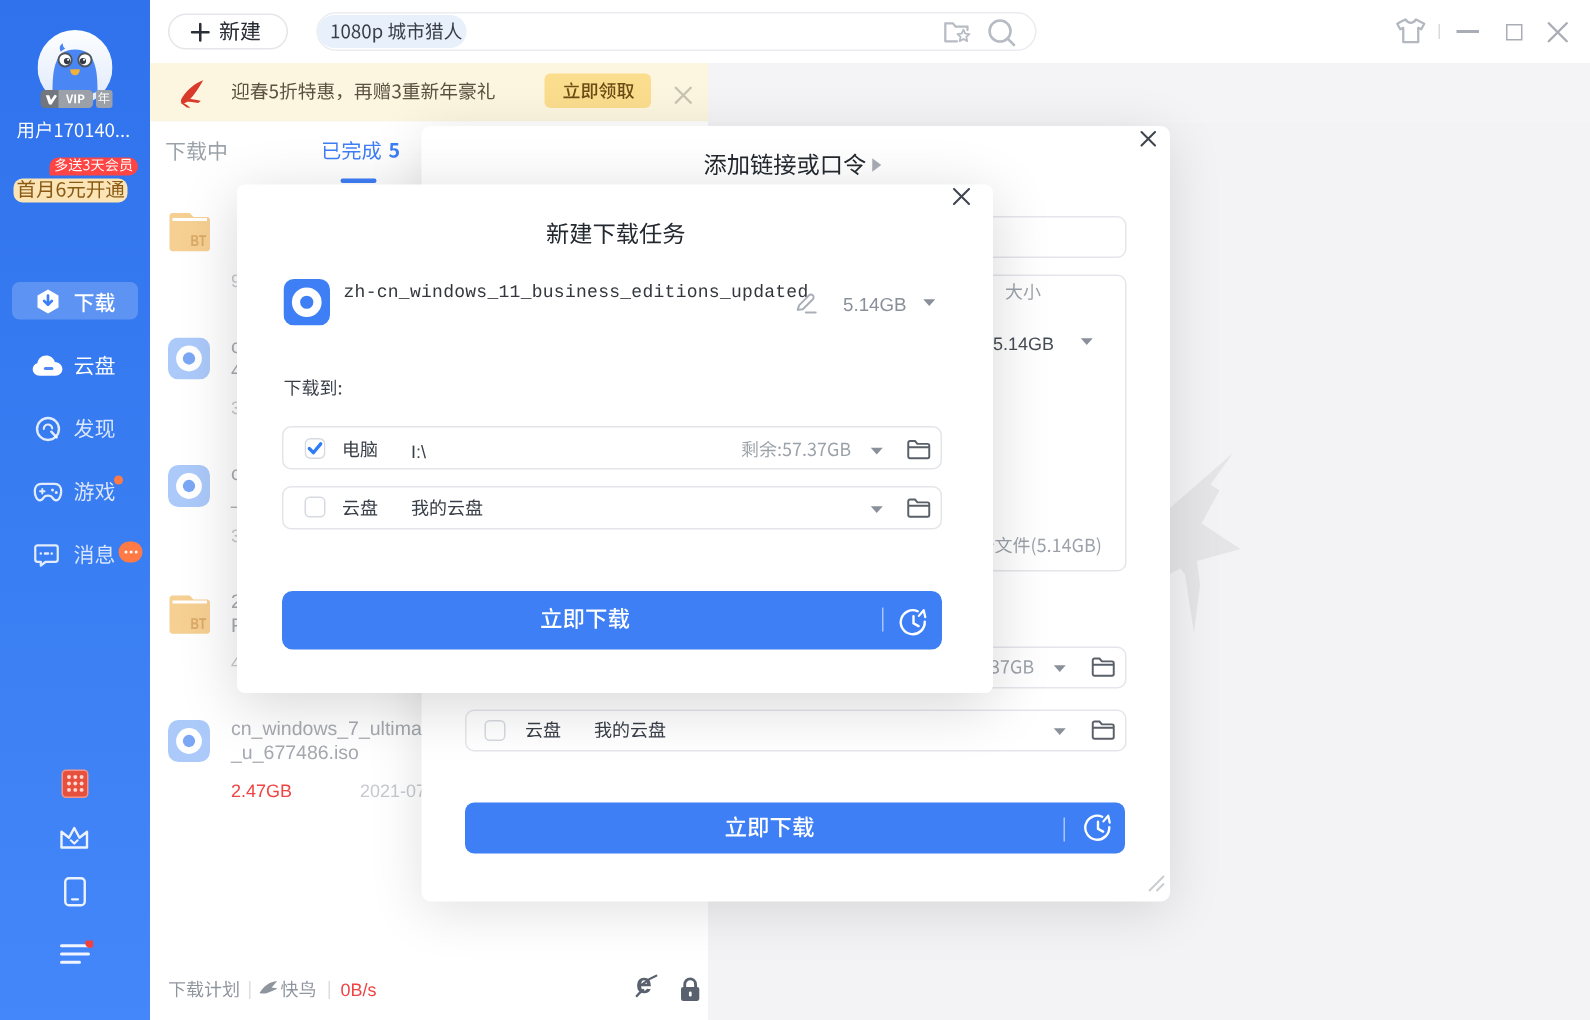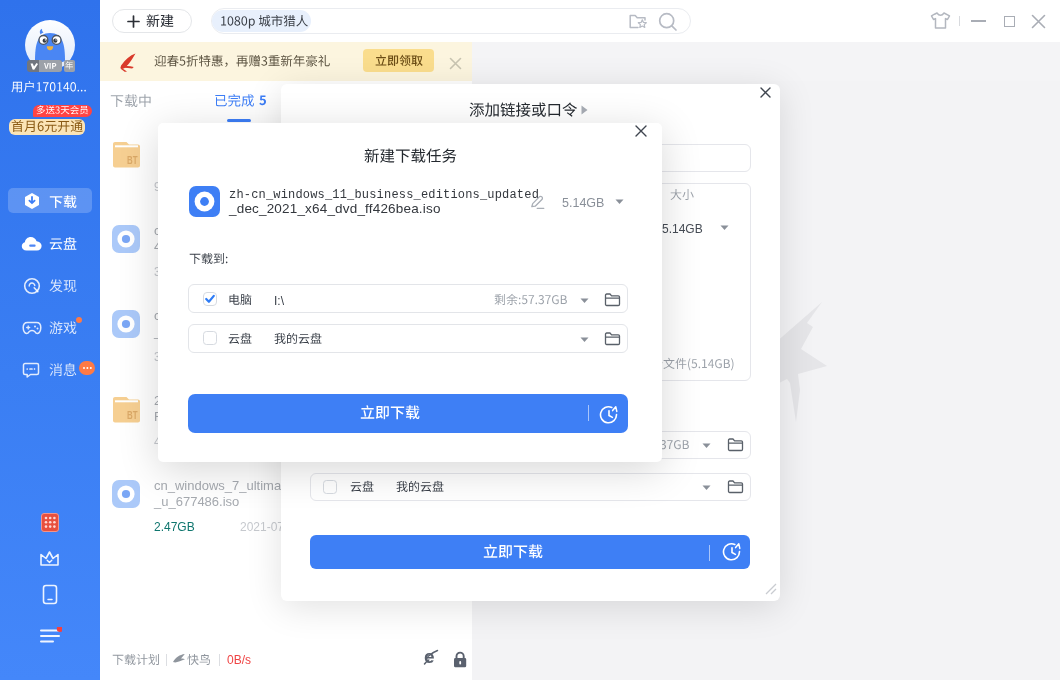--- a/index.html
+++ b/index.html
@@ -212,21 +212,21 @@
 <div style="position:absolute;left:154px;top:308px;font-family:'Liberation Sans',sans-serif;font-size:13px;line-height:16px;color:#A6AAB0;white-space:pre">cn_windows_8_1_pro_vl_with_u</div>
 <div style="position:absolute;left:154px;top:324px;font-family:'Liberation Sans',sans-serif;font-size:13px;line-height:16px;color:#A6AAB0;white-space:pre">_update_x64_dvd.iso</div>
 <div style="position:absolute;left:154px;top:350px;font-family:'Liberation Sans',sans-serif;font-size:12px;color:#C6C9CE;white-space:pre">3.10GB</div>
 <div style="position:absolute;left:240px;top:350px;font-family:'Liberation Sans',sans-serif;font-size:12px;color:#C6C9CE;white-space:pre">2021-07-16</div>
 <div style="position:absolute;left:154px;top:393px;font-family:'Liberation Sans',sans-serif;font-size:13px;line-height:16px;color:#A6AAB0;white-space:pre">2022_BDrip_1080p_collection_</div>
 <div style="position:absolute;left:154px;top:409px;font-family:'Liberation Sans',sans-serif;font-size:13px;line-height:16px;color:#A6AAB0;white-space:pre">FLAC_music_extras_pack</div>
 <div style="position:absolute;left:154px;top:435px;font-family:'Liberation Sans',sans-serif;font-size:12px;color:#C6C9CE;white-space:pre">4.21GB</div>
 <div style="position:absolute;left:240px;top:435px;font-family:'Liberation Sans',sans-serif;font-size:12px;color:#C6C9CE;white-space:pre">2022-01-20</div>
 <div style="position:absolute;left:154px;top:478px;font-family:'Liberation Sans',sans-serif;font-size:13px;line-height:16px;color:#A6AAB0;white-space:pre">cn_windows_7_ultimate_with_s</div>
 <div style="position:absolute;left:154px;top:494px;font-family:'Liberation Sans',sans-serif;font-size:13px;line-height:16px;color:#A6AAB0;white-space:pre">_u_677486.iso</div>
-<div style="position:absolute;left:154px;top:520px;font-family:'Liberation Sans',sans-serif;font-size:12px;color:#0f766e;white-space:pre">2.47GB</div>
+<div style="position:absolute;left:154px;top:520px;font-family:'Liberation Sans',sans-serif;font-size:12px;color:#ef4444;white-space:pre">2.47GB</div>
 <div style="position:absolute;left:240px;top:520px;font-family:'Liberation Sans',sans-serif;font-size:12px;color:#C6C9CE;white-space:pre">2021-07-17</div>
 <svg style="position:absolute;left:112.0px;top:652.3px;overflow:visible" width="48.0" height="15.6" viewBox="0 -12.0 48.0 15.6">
       <path fill="#8F959D" d="M0.7 -9.2H11.4V-8.3H0.7ZM5.3 -8.5H6.2V0.9H5.3ZM5.8 -5.6 6.4 -6.3Q6.9 -6.1 7.5 -5.7Q8.1 -5.4 8.7 -5.1Q9.3 -4.7 9.8 -4.4Q10.3 -4.1 10.7 -3.8L10.1 -3Q9.7 -3.3 9.2 -3.6Q8.7 -4 8.1 -4.3Q7.6 -4.7 7 -5Q6.4 -5.4 5.8 -5.6ZM20.8 -9.4 21.5 -9.8Q21.8 -9.6 22 -9.3Q22.3 -9.1 22.6 -8.8Q22.8 -8.5 23 -8.3L22.3 -7.8Q22.1 -8.2 21.7 -8.6Q21.2 -9.1 20.8 -9.4ZM12.6 -7.4H23.4V-6.6H12.6ZM13.3 -9.1H18.5V-8.4H13.3ZM15.6 -10.1H16.4V-7H15.6ZM19.3 -10.1H20.2Q20.2 -8.4 20.3 -6.8Q20.4 -5.3 20.5 -4.1Q20.7 -2.8 21 -1.9Q21.2 -1 21.6 -0.5Q21.9 -0 22.4 -0Q22.6 -0 22.7 -0.5Q22.8 -0.9 22.8 -2Q23 -1.8 23.2 -1.7Q23.4 -1.5 23.6 -1.5Q23.5 -0.6 23.3 -0.1Q23.2 0.4 22.9 0.6Q22.7 0.9 22.3 0.9Q21.7 0.9 21.3 0.5Q20.8 0.1 20.5 -0.6Q20.2 -1.4 20 -2.4Q19.7 -3.4 19.6 -4.6Q19.4 -5.8 19.4 -7.2Q19.3 -8.6 19.3 -10.1ZM22.1 -6 22.9 -5.8Q22.5 -4.4 21.9 -3.2Q21.3 -1.9 20.5 -0.8Q19.7 0.2 18.7 1Q18.6 0.8 18.4 0.7Q18.3 0.5 18.1 0.4Q19 -0.3 19.8 -1.3Q20.6 -2.3 21.1 -3.5Q21.7 -4.7 22.1 -6ZM12.8 -5.4H19V-4.7H12.8ZM16 -4.3H16.8V0.9H16ZM13.5 -2.4Q13.4 -2.5 13.4 -2.6Q13.3 -2.8 13.3 -3Q13.2 -3.1 13.2 -3.2Q13.3 -3.3 13.5 -3.4Q13.6 -3.6 13.7 -3.8Q13.8 -4 14.1 -4.4Q14.3 -4.9 14.5 -5.4Q14.8 -6 15 -6.6L15.9 -6.4Q15.6 -5.7 15.3 -5.1Q15 -4.5 14.7 -3.9Q14.3 -3.3 14 -2.9V-2.9Q14 -2.9 13.9 -2.8Q13.8 -2.8 13.7 -2.7Q13.6 -2.6 13.5 -2.5Q13.5 -2.5 13.5 -2.4ZM13.5 -2.4V-3.1L13.9 -3.3H18.7V-2.6H14.4Q14 -2.6 13.8 -2.5Q13.5 -2.5 13.5 -2.4ZM12.8 -1.1Q13.5 -1.2 14.6 -1.2Q15.6 -1.3 16.7 -1.4Q17.9 -1.5 19 -1.6V-0.9Q17.9 -0.8 16.8 -0.7Q15.7 -0.6 14.7 -0.5Q13.7 -0.4 12.9 -0.3ZM25.6 -9.3 26.2 -9.9Q26.6 -9.6 26.9 -9.3Q27.3 -9 27.6 -8.6Q28 -8.3 28.2 -8.1L27.5 -7.4Q27.3 -7.7 27 -8Q26.7 -8.3 26.4 -8.7Q26 -9 25.6 -9.3ZM26.4 0.7 26.2 -0.2 26.4 -0.5 28.8 -2.2Q28.9 -2.1 28.9 -1.9Q29 -1.8 29 -1.6Q29.1 -1.5 29.1 -1.4Q28.3 -0.8 27.8 -0.4Q27.3 -0 27 0.2Q26.7 0.4 26.6 0.5Q26.4 0.6 26.4 0.7ZM24.6 -6.3H27V-5.4H24.6ZM28.5 -6.1H35.5V-5.2H28.5ZM31.5 -10H32.5V1H31.5ZM26.4 0.7Q26.3 0.6 26.2 0.5Q26.1 0.3 26 0.1Q26 -0 25.9 -0.1Q26 -0.2 26.2 -0.5Q26.5 -0.7 26.5 -1.1V-6.3H27.4V-0.3Q27.4 -0.3 27.3 -0.2Q27.2 -0.2 27 -0Q26.9 0.1 26.7 0.2Q26.6 0.4 26.5 0.5Q26.4 0.6 26.4 0.7ZM43.8 -8.8H44.6V-2.2H43.8ZM46.1 -10H47V-0.2Q47 0.2 46.8 0.4Q46.7 0.7 46.5 0.8Q46.2 0.9 45.7 0.9Q45.2 0.9 44.4 0.9Q44.4 0.8 44.3 0.5Q44.2 0.3 44.1 0.1Q44.7 0.1 45.2 0.1Q45.6 0.1 45.8 0.1Q45.9 0.1 46 0Q46.1 -0 46.1 -0.2ZM36.4 -6.5 43.1 -7.3 43.1 -6.4 36.5 -5.7ZM38.1 -10.1H39.1Q39.1 -8.4 39.2 -6.9Q39.4 -5.4 39.7 -4.2Q39.9 -2.9 40.3 -2Q40.7 -1 41 -0.5Q41.4 0 41.8 0Q42 0 42.2 -0.4Q42.3 -0.9 42.3 -1.9Q42.5 -1.8 42.7 -1.7Q42.9 -1.5 43.1 -1.5Q43 -0.5 42.8 -0Q42.7 0.5 42.4 0.7Q42.2 0.9 41.8 0.9Q41.2 0.9 40.8 0.5Q40.3 0.1 39.9 -0.7Q39.5 -1.4 39.2 -2.5Q38.9 -3.5 38.6 -4.7Q38.4 -5.9 38.3 -7.3Q38.2 -8.7 38.1 -10.1ZM41.5 -5.7 42.4 -5.5Q41.8 -4.1 41 -3Q40.2 -1.8 39.2 -0.9Q38.2 0 37.1 0.7Q37 0.6 36.9 0.5Q36.8 0.3 36.7 0.2Q36.6 0.1 36.5 -0Q37.6 -0.6 38.5 -1.5Q39.5 -2.3 40.3 -3.4Q41 -4.5 41.5 -5.7ZM39.7 -9.3 40.3 -9.8Q40.6 -9.6 41 -9.3Q41.3 -9 41.6 -8.7Q41.9 -8.4 42.1 -8.2L41.4 -7.6Q41.3 -7.9 41 -8.2Q40.7 -8.5 40.4 -8.8Q40 -9.1 39.7 -9.3Z"></path>
     </svg>
 <div style="position:absolute;left:166px;top:654px;width:1px;height:12px;background:#DCDEE2"></div>
 <svg style="position:absolute;left:172px;top:653px" width="14" height="14" viewBox="0 0 14 14">
       <path d="M1 9 C4 4 7.5 1.8 12.8 1 L9 5.5 C10.5 5.3 11.8 5.5 13 6.2 L7 8.6 C4.8 9.5 2.8 9.6 1 9 Z" fill="#8F959D"></path>
     </svg>
 <svg style="position:absolute;left:187.0px;top:652.3px;overflow:visible" width="24.0" height="15.6" viewBox="0 -12.0 24.0 15.6">
       <path fill="#8F959D" d="M2 -10.1H2.9V0.9H2ZM1 -7.8 1.6 -7.7Q1.6 -7.2 1.5 -6.6Q1.5 -6 1.3 -5.4Q1.2 -4.9 1 -4.4L0.3 -4.7Q0.5 -5.1 0.6 -5.6Q0.8 -6.2 0.8 -6.7Q0.9 -7.3 1 -7.8ZM3 -7.9 3.6 -8.1Q3.8 -7.8 4 -7.4Q4.2 -7 4.3 -6.6Q4.5 -6.3 4.5 -6L3.9 -5.6Q3.8 -5.9 3.6 -6.3Q3.5 -6.7 3.3 -7.1Q3.1 -7.5 3 -7.9ZM4.6 -8.2H10.5V-4.1H9.7V-7.3H4.6ZM4 -4.6H11.6V-3.7H4ZM8 -4.4Q8.3 -3.3 8.8 -2.4Q9.3 -1.5 10 -0.9Q10.7 -0.2 11.7 0.2Q11.6 0.3 11.5 0.4Q11.3 0.5 11.2 0.7Q11.1 0.9 11 1Q10 0.6 9.3 -0.2Q8.6 -1 8 -2Q7.5 -3 7.2 -4.2ZM7 -10.1H7.9V-6.1Q7.9 -5.4 7.8 -4.6Q7.7 -3.9 7.5 -3.1Q7.3 -2.3 6.9 -1.6Q6.5 -0.9 5.9 -0.2Q5.2 0.5 4.2 1Q4.1 0.9 4 0.8Q3.9 0.6 3.8 0.5Q3.7 0.4 3.6 0.3Q4.5 -0.2 5.2 -0.8Q5.8 -1.4 6.2 -2Q6.5 -2.7 6.7 -3.4Q6.9 -4.1 6.9 -4.8Q7 -5.5 7 -6.1ZM22.2 -4.5H23.1Q23.1 -4.5 23 -4.4Q23 -4.3 23 -4.2Q23 -4.1 23 -4.1Q22.9 -2.6 22.8 -1.6Q22.7 -0.7 22.5 -0.2Q22.4 0.3 22.2 0.5Q22 0.7 21.8 0.8Q21.6 0.9 21.3 0.9Q21.1 0.9 20.7 0.9Q20.3 0.9 19.8 0.9Q19.8 0.7 19.7 0.5Q19.7 0.2 19.5 0.1Q20 0.1 20.4 0.1Q20.8 0.1 21 0.1Q21.2 0.1 21.3 0.1Q21.4 0.1 21.4 -0Q21.6 -0.2 21.7 -0.6Q21.9 -1.1 22 -2Q22.1 -2.9 22.2 -4.3ZM20.9 -8.9H21.8Q21.8 -8.9 21.8 -8.8Q21.7 -8.7 21.7 -8.6Q21.6 -7.6 21.6 -6.9Q21.5 -6.3 21.4 -5.9Q21.2 -5.6 21.1 -5.4Q21 -5.3 20.8 -5.2Q20.6 -5.1 20.4 -5.1Q20.3 -5.1 20 -5.1Q19.7 -5.1 19.3 -5.1Q19.3 -5.3 19.2 -5.5Q19.2 -5.7 19.1 -5.9Q19.4 -5.9 19.7 -5.9Q19.9 -5.9 20 -5.9Q20.2 -5.9 20.2 -5.9Q20.3 -5.9 20.4 -6Q20.5 -6.1 20.6 -6.4Q20.7 -6.7 20.7 -7.3Q20.8 -7.9 20.9 -8.8ZM17.3 -10.1 18.4 -10Q18.2 -9.6 17.9 -9.2Q17.7 -8.7 17.5 -8.4L16.7 -8.6Q16.9 -8.9 17.1 -9.4Q17.2 -9.8 17.3 -10.1ZM15.9 -7 16.4 -7.5Q16.8 -7.4 17.3 -7.2Q17.8 -6.9 18.2 -6.7Q18.6 -6.5 18.9 -6.3L18.4 -5.7Q18.1 -5.8 17.7 -6.1Q17.3 -6.3 16.8 -6.6Q16.4 -6.8 15.9 -7ZM12.6 -2.2H20.7V-1.4H12.6ZM21.1 -8.9V-8.1H15.1V-4.5H22.5V-3.7H14.2V-8.9Z"></path>
@@ -307,21 +307,20 @@
     </svg>
 <svg style="position:absolute;left:363.5px;top:146.0px;overflow:visible" width="93.0" height="20.1" viewBox="0 -15.5 93.0 20.1">
       <path fill="#24292F" d="M9.1 -7.8H14.8V-6.7H9.1ZM0.9 -11.4H7.8V-10.4H0.9ZM0.8 -5.3H7.9V-4.2H0.8ZM0.7 -7.9H8V-6.9H0.7ZM12 -7.3H13.1V1.2H12ZM2 -10.1 2.9 -10.3Q3.1 -9.8 3.3 -9.2Q3.5 -8.6 3.6 -8.1L2.6 -7.9Q2.5 -8.3 2.3 -8.9Q2.2 -9.6 2 -10.1ZM5.8 -10.3 6.9 -10.1Q6.7 -9.4 6.4 -8.7Q6.1 -8 5.9 -7.5L4.9 -7.7Q5.1 -8 5.3 -8.5Q5.4 -9 5.6 -9.5Q5.8 -10 5.8 -10.3ZM13.4 -12.7 14.4 -11.9Q13.6 -11.6 12.7 -11.4Q11.8 -11.1 10.8 -11Q9.8 -10.8 8.9 -10.6Q8.9 -10.8 8.8 -11.1Q8.7 -11.3 8.6 -11.5Q9.4 -11.7 10.3 -11.9Q11.3 -12.1 12.1 -12.3Q12.9 -12.5 13.4 -12.7ZM3.3 -12.8 4.4 -13.1Q4.7 -12.6 4.9 -12Q5.2 -11.5 5.3 -11.1L4.2 -10.7Q4.1 -11.2 3.9 -11.7Q3.6 -12.3 3.3 -12.8ZM3.9 -7.3H5V-0.3Q5 0.1 4.9 0.4Q4.8 0.6 4.5 0.7Q4.2 0.9 3.8 0.9Q3.4 0.9 2.9 0.9Q2.8 0.7 2.7 0.4Q2.6 0.1 2.5 -0.1Q2.9 -0.1 3.2 -0.1Q3.6 -0.1 3.7 -0.1Q3.9 -0.1 3.9 -0.3ZM8.6 -11.5H9.7V-6.2Q9.7 -5.4 9.6 -4.4Q9.5 -3.4 9.4 -2.5Q9.2 -1.5 8.9 -0.6Q8.6 0.3 8 1.1Q8 1 7.8 0.8Q7.6 0.7 7.4 0.6Q7.3 0.4 7.1 0.4Q7.8 -0.5 8.1 -1.7Q8.4 -2.8 8.5 -4Q8.6 -5.2 8.6 -6.2ZM5.6 -3.3 6.4 -3.7Q6.8 -3.1 7.1 -2.5Q7.5 -1.8 7.7 -1.3L6.9 -0.8Q6.7 -1.3 6.3 -2Q5.9 -2.7 5.6 -3.3ZM2.1 -3.6 3 -3.4Q2.8 -2.6 2.3 -1.8Q1.9 -1 1.5 -0.5Q1.3 -0.6 1.1 -0.8Q0.8 -0.9 0.6 -1.1Q1.1 -1.6 1.5 -2.2Q1.9 -2.9 2.1 -3.6ZM20.6 -9.6H30.1V-8.7H20.6ZM21.4 -5.3H29.4V-4.5H21.4ZM20.7 -3.2H30V-2.3H20.7ZM24.5 -13H25.6V-0.8H24.5ZM21.6 -11.7H29.1V-6.5H21.5V-7.5H28V-10.8H21.6ZM16.5 -12.1H20V-11H16.5ZM17.6 -7.6H20V-6.6H17.5ZM19.6 -7.6H19.8L20 -7.6L20.7 -7.5Q20.3 -4.2 19.4 -2Q18.4 0.1 16.9 1.2Q16.8 1.1 16.7 1Q16.5 0.8 16.4 0.7Q16.2 0.5 16.1 0.5Q17.5 -0.6 18.4 -2.5Q19.3 -4.5 19.6 -7.4ZM17.6 -5.3Q18.1 -3.7 18.8 -2.7Q19.6 -1.7 20.6 -1.1Q21.6 -0.6 22.9 -0.4Q24.2 -0.2 25.6 -0.2Q25.8 -0.2 26.3 -0.2Q26.8 -0.2 27.4 -0.2Q28 -0.2 28.6 -0.2Q29.2 -0.2 29.7 -0.2Q30.2 -0.2 30.4 -0.2Q30.3 -0.1 30.2 0.1Q30.1 0.3 30.1 0.5Q30 0.7 30 0.9H29.2H25.6Q23.9 0.9 22.5 0.6Q21.1 0.4 20 -0.2Q18.9 -0.9 18.1 -2Q17.3 -3.1 16.7 -5ZM17 -6.1Q17 -6.2 16.9 -6.4Q16.8 -6.6 16.7 -6.7Q16.6 -6.9 16.5 -7Q16.7 -7.1 17 -7.3Q17.3 -7.6 17.5 -8Q17.7 -8.2 18 -8.8Q18.4 -9.5 18.8 -10.3Q19.2 -11.1 19.6 -12V-12L20 -12.2L20.7 -11.7Q20.1 -10.3 19.3 -9Q18.6 -7.7 17.8 -6.7V-6.7Q17.8 -6.7 17.7 -6.6Q17.6 -6.6 17.4 -6.5Q17.3 -6.4 17.1 -6.3Q17 -6.2 17 -6.1ZM31.9 -11.9H45.7V-10.7H31.9ZM37.8 -11H39.1V1.2H37.8ZM38.5 -7.3 39.3 -8.2Q40 -7.8 40.7 -7.4Q41.5 -7 42.3 -6.6Q43 -6.1 43.7 -5.7Q44.4 -5.3 44.8 -4.9L44 -3.9Q43.6 -4.2 42.9 -4.7Q42.3 -5.1 41.5 -5.6Q40.8 -6 40 -6.5Q39.2 -6.9 38.5 -7.3ZM57.9 -12.2 58.7 -12.7Q59.1 -12.4 59.5 -12.1Q59.8 -11.7 60.2 -11.4Q60.5 -11 60.7 -10.7L59.8 -10.1Q59.5 -10.6 59 -11.1Q58.4 -11.7 57.9 -12.2ZM47.3 -9.5H61.2V-8.6H47.3ZM48.1 -11.8H54.9V-10.8H48.1ZM51.1 -13H52.2V-9H51.1ZM55.9 -13H57.1Q57.1 -10.8 57.2 -8.8Q57.3 -6.9 57.5 -5.2Q57.8 -3.6 58.1 -2.5Q58.4 -1.3 58.9 -0.7Q59.3 -0 59.9 -0Q60.2 -0 60.3 -0.6Q60.5 -1.2 60.5 -2.5Q60.7 -2.3 60.9 -2.2Q61.2 -2 61.4 -1.9Q61.3 -0.8 61.1 -0.1Q61 0.6 60.6 0.8Q60.3 1.1 59.8 1.1Q59 1.1 58.5 0.6Q57.9 0.1 57.5 -0.8Q57.1 -1.8 56.8 -3.1Q56.5 -4.4 56.3 -5.9Q56.1 -7.5 56 -9.3Q55.9 -11.1 55.9 -13ZM59.5 -7.8 60.5 -7.5Q60 -5.7 59.3 -4.1Q58.5 -2.4 57.5 -1.1Q56.5 0.3 55.2 1.3Q55 1.1 54.8 0.9Q54.6 0.6 54.4 0.5Q55.6 -0.4 56.6 -1.7Q57.6 -3 58.3 -4.5Q59 -6.1 59.5 -7.8ZM47.6 -7H55.5V-6.1H47.6ZM51.7 -5.6H52.7V1.2H51.7ZM48.4 -3.1Q48.3 -3.2 48.3 -3.4Q48.2 -3.6 48.2 -3.8Q48.1 -4 48 -4.2Q48.2 -4.2 48.4 -4.4Q48.5 -4.6 48.7 -4.9Q48.9 -5.2 49.2 -5.7Q49.4 -6.3 49.8 -7Q50.1 -7.8 50.3 -8.5L51.5 -8.2Q51.1 -7.4 50.8 -6.6Q50.4 -5.8 49.9 -5Q49.5 -4.3 49.1 -3.7V-3.7Q49.1 -3.7 49 -3.6Q48.9 -3.6 48.7 -3.5Q48.6 -3.4 48.5 -3.3Q48.4 -3.2 48.4 -3.1ZM48.4 -3.1V-4L49 -4.3H55.2V-3.3H49.6Q49.1 -3.3 48.8 -3.3Q48.5 -3.2 48.4 -3.1ZM47.5 -1.4Q48.5 -1.5 49.8 -1.6Q51.1 -1.7 52.6 -1.9Q54.1 -2 55.6 -2.1V-1.2Q54.1 -1 52.7 -0.9Q51.3 -0.7 50 -0.6Q48.7 -0.5 47.6 -0.3ZM75.4 -12.6 76.3 -11.7Q75.4 -11.4 74.4 -11.1Q73.3 -10.9 72.2 -10.6Q71 -10.4 69.9 -10.3Q68.7 -10.1 67.6 -10Q67.5 -10.2 67.4 -10.5Q67.3 -10.7 67.2 -10.9Q68.3 -11.1 69.4 -11.3Q70.6 -11.5 71.7 -11.7Q72.8 -11.9 73.7 -12.1Q74.7 -12.4 75.4 -12.6ZM66.7 -6.4H76.9V-5.3H66.7ZM67.3 -0.5H76.6V0.6H67.3ZM71.3 -10.9H72.5V-0.2H71.3ZM64.9 -8.9 66 -10V-10V1.2H64.9ZM66.6 -13 67.7 -12.7Q67.1 -11.3 66.4 -10Q65.7 -8.7 64.8 -7.5Q64 -6.4 63.1 -5.5Q63 -5.7 62.9 -5.9Q62.7 -6.1 62.6 -6.3Q62.4 -6.5 62.3 -6.7Q63.2 -7.4 64 -8.5Q64.7 -9.5 65.4 -10.6Q66.1 -11.8 66.6 -13ZM79.5 -4.4H90.2V-3.3H79.5ZM89.8 -4.4H91Q91 -4.4 91 -4.3Q91 -4.2 91 -4.1Q91 -3.9 90.9 -3.8Q90.8 -2.4 90.6 -1.5Q90.4 -0.6 90.2 -0.1Q90 0.4 89.7 0.6Q89.5 0.9 89.2 1Q88.9 1 88.4 1.1Q88.1 1.1 87.5 1.1Q86.8 1.1 86.1 1Q86.1 0.8 86 0.5Q85.9 0.2 85.7 -0Q86.2 0 86.7 0.1Q87.2 0.1 87.5 0.1Q87.9 0.1 88.1 0.1Q88.3 0.1 88.5 0.1Q88.7 0 88.8 -0.1Q89 -0.2 89.2 -0.7Q89.4 -1.2 89.5 -2Q89.7 -2.9 89.8 -4.2ZM84.4 -5.9 85.6 -5.8Q85.3 -3.7 84.5 -2.3Q83.7 -0.9 82.3 -0.1Q81 0.7 79 1.2Q79 1.1 78.9 0.9Q78.7 0.7 78.6 0.5Q78.5 0.3 78.4 0.2Q80.3 -0.1 81.5 -0.9Q82.8 -1.6 83.5 -2.8Q84.2 -4 84.4 -5.9ZM82.5 -11.4H90V-10.4H82.5ZM89.7 -11.4H90L90.2 -11.5L90.9 -11Q90 -9.7 88.7 -8.8Q87.4 -7.9 85.7 -7.2Q84.1 -6.6 82.3 -6.2Q80.5 -5.8 78.7 -5.5Q78.6 -5.8 78.5 -6.1Q78.4 -6.4 78.2 -6.6Q79.9 -6.7 81.7 -7.1Q83.4 -7.4 85 -8Q86.6 -8.6 87.8 -9.4Q89 -10.2 89.7 -11.3ZM82.5 -10.3Q83.3 -9.2 84.8 -8.4Q86.3 -7.7 88.2 -7.3Q90.2 -6.9 92.4 -6.8Q92.3 -6.6 92.2 -6.4Q92 -6.3 91.9 -6.1Q91.8 -5.9 91.7 -5.7Q89.5 -5.9 87.5 -6.4Q85.5 -6.9 84 -7.7Q82.5 -8.6 81.5 -9.9ZM83.4 -13 84.6 -12.8Q83.9 -11.5 82.6 -10.3Q81.4 -9.1 79.6 -8.1Q79.5 -8.2 79.4 -8.4Q79.3 -8.6 79.2 -8.7Q79 -8.9 78.9 -9Q80 -9.5 80.9 -10.2Q81.7 -10.9 82.4 -11.6Q83 -12.4 83.4 -13Z"></path>
     </svg>
 <svg style="position:absolute;left:189px;top:186px" width="31" height="31" viewBox="0 0 31 31">
 <rect x="0" y="0" width="31" height="31" rx="7" fill="#3E7FF5"></rect>
 <circle cx="15.5" cy="15.5" r="9.9" fill="#FFFFFF"></circle>
 <circle cx="15.5" cy="15.5" r="4.4" fill="#3E7FF5"></circle>
 </svg>
 <div style="position:absolute;left:229px;top:187.5px;font-family:Liberation Mono, monospace;font-size:12px;letter-spacing:0.18px;color:#33373D;white-space:pre">zh-cn_windows_11_business_editions_updated</div>
-<div style="position:absolute;left:229px;top:201px;font-family:'Liberation Sans',sans-serif;font-size:13.5px;letter-spacing:0.18px;color:#33373D;white-space:pre">_dec_2021_x64_dvd_ff426bea.iso</div>
 <svg style="position:absolute;left:530px;top:195px" width="16" height="15" viewBox="0 0 16 15">
 <path d="M1.8 11.6 L2.7 8.6 L9.3 1.9 C10 1.2 11.2 1.2 11.9 1.9 C12.6 2.6 12.6 3.8 11.9 4.5 L5.2 11.2 L1.8 11.6 Z" fill="none" stroke="#A9AEB6" stroke-width="1.3" stroke-linejoin="round"></path>
 <path d="M7.2 13.3 L13.8 13.3" stroke="#A9AEB6" stroke-width="1.3" stroke-linecap="round"></path>
 </svg>
 <div style="position:absolute;left:562px;top:195.5px;font-family:'Liberation Sans',sans-serif;font-size:12.5px;color:#8A9099">5.14GB</div>
 <svg style="position:absolute;left:615px;top:199px" width="9" height="6" viewBox="0 0 9 6">
       <path d="M0.5 0.5 L4.5 5 L8.5 0.5 Z" fill="#8A9099"></path>
     </svg>
 <svg style="position:absolute;left:189.0px;top:251.3px;overflow:visible" width="39.3" height="15.6" viewBox="0 -12.0 39.3 15.6">
       <path fill="#383E47" d="M0.7 -9.2H11.4V-8.3H0.7ZM5.3 -8.5H6.2V0.9H5.3ZM5.8 -5.6 6.4 -6.3Q6.9 -6.1 7.5 -5.7Q8.1 -5.4 8.7 -5.1Q9.3 -4.7 9.8 -4.4Q10.3 -4.1 10.7 -3.8L10.1 -3Q9.7 -3.3 9.2 -3.6Q8.7 -4 8.1 -4.3Q7.6 -4.7 7 -5Q6.4 -5.4 5.8 -5.6ZM20.8 -9.4 21.5 -9.8Q21.8 -9.6 22 -9.3Q22.3 -9.1 22.6 -8.8Q22.8 -8.5 23 -8.3L22.3 -7.8Q22.1 -8.2 21.7 -8.6Q21.2 -9.1 20.8 -9.4ZM12.6 -7.4H23.4V-6.6H12.6ZM13.3 -9.1H18.5V-8.4H13.3ZM15.6 -10.1H16.4V-7H15.6ZM19.3 -10.1H20.2Q20.2 -8.4 20.3 -6.8Q20.4 -5.3 20.5 -4.1Q20.7 -2.8 21 -1.9Q21.2 -1 21.6 -0.5Q21.9 -0 22.4 -0Q22.6 -0 22.7 -0.5Q22.8 -0.9 22.8 -2Q23 -1.8 23.2 -1.7Q23.4 -1.5 23.6 -1.5Q23.5 -0.6 23.3 -0.1Q23.2 0.4 22.9 0.6Q22.7 0.9 22.3 0.9Q21.7 0.9 21.3 0.5Q20.8 0.1 20.5 -0.6Q20.2 -1.4 20 -2.4Q19.7 -3.4 19.6 -4.6Q19.4 -5.8 19.4 -7.2Q19.3 -8.6 19.3 -10.1ZM22.1 -6 22.9 -5.8Q22.5 -4.4 21.9 -3.2Q21.3 -1.9 20.5 -0.8Q19.7 0.2 18.7 1Q18.6 0.8 18.4 0.7Q18.3 0.5 18.1 0.4Q19 -0.3 19.8 -1.3Q20.6 -2.3 21.1 -3.5Q21.7 -4.7 22.1 -6ZM12.8 -5.4H19V-4.7H12.8ZM16 -4.3H16.8V0.9H16ZM13.5 -2.4Q13.4 -2.5 13.4 -2.6Q13.3 -2.8 13.3 -3Q13.2 -3.1 13.2 -3.2Q13.3 -3.3 13.5 -3.4Q13.6 -3.6 13.7 -3.8Q13.8 -4 14.1 -4.4Q14.3 -4.9 14.5 -5.4Q14.8 -6 15 -6.6L15.9 -6.4Q15.6 -5.7 15.3 -5.1Q15 -4.5 14.7 -3.9Q14.3 -3.3 14 -2.9V-2.9Q14 -2.9 13.9 -2.8Q13.8 -2.8 13.7 -2.7Q13.6 -2.6 13.5 -2.5Q13.5 -2.5 13.5 -2.4ZM13.5 -2.4V-3.1L13.9 -3.3H18.7V-2.6H14.4Q14 -2.6 13.8 -2.5Q13.5 -2.5 13.5 -2.4ZM12.8 -1.1Q13.5 -1.2 14.6 -1.2Q15.6 -1.3 16.7 -1.4Q17.9 -1.5 19 -1.6V-0.9Q17.9 -0.8 16.8 -0.7Q15.7 -0.6 14.7 -0.5Q13.7 -0.4 12.9 -0.3ZM25.2 -3.8H30.8V-3H25.2ZM27.5 -5.1H28.4V-0.5H27.5ZM24.7 -0.5Q25.5 -0.6 26.5 -0.8Q27.5 -1 28.6 -1.2Q29.8 -1.4 30.9 -1.6L30.9 -0.8Q29.9 -0.6 28.8 -0.4Q27.7 -0.2 26.7 0Q25.7 0.2 24.9 0.4ZM24.9 -9.3H31V-8.5H24.9ZM28.5 -7.7 29.2 -8.1Q29.5 -7.7 29.9 -7.2Q30.3 -6.8 30.6 -6.3Q30.9 -5.9 31 -5.5L30.3 -5.1Q30.2 -5.4 29.9 -5.9Q29.6 -6.3 29.2 -6.8Q28.9 -7.3 28.5 -7.7ZM31.7 -9H32.5V-1.8H31.7ZM34.1 -9.9H34.9V-0.4Q34.9 -0 34.8 0.2Q34.7 0.4 34.5 0.5Q34.2 0.6 33.7 0.7Q33.2 0.7 32.6 0.7Q32.5 0.5 32.4 0.3Q32.3 -0 32.2 -0.2Q32.8 -0.2 33.2 -0.2Q33.6 -0.2 33.8 -0.2Q34 -0.2 34 -0.2Q34.1 -0.3 34.1 -0.4ZM25.4 -5.3Q25.4 -5.4 25.4 -5.5Q25.3 -5.7 25.2 -5.8Q25.2 -6 25.1 -6.1Q25.3 -6.1 25.4 -6.3Q25.6 -6.4 25.7 -6.6Q25.8 -6.8 26.1 -7.2Q26.3 -7.5 26.6 -8.1Q26.8 -8.6 27 -9.1L27.9 -8.7Q27.6 -8.2 27.3 -7.7Q27 -7.1 26.7 -6.6Q26.3 -6.1 26 -5.8V-5.7Q26 -5.7 25.9 -5.7Q25.8 -5.7 25.7 -5.6Q25.6 -5.5 25.5 -5.4Q25.4 -5.3 25.4 -5.3ZM25.4 -5.3 25.4 -5.9 25.9 -6.2 29.9 -6.6Q30 -6.4 30.1 -6.2Q30.2 -6 30.3 -5.8Q29.1 -5.7 28.2 -5.6Q27.4 -5.6 26.9 -5.5Q26.4 -5.5 26.1 -5.4Q25.8 -5.4 25.7 -5.3Q25.5 -5.3 25.4 -5.3ZM37.7 -4.7Q37.3 -4.7 37.1 -4.9Q36.9 -5.1 36.9 -5.5Q36.9 -5.9 37.1 -6.1Q37.3 -6.4 37.7 -6.4Q38 -6.4 38.2 -6.1Q38.5 -5.9 38.5 -5.5Q38.5 -5.1 38.2 -4.9Q38 -4.7 37.7 -4.7ZM37.7 0.2Q37.3 0.2 37.1 -0.1Q36.9 -0.3 36.9 -0.7Q36.9 -1.1 37.1 -1.3Q37.3 -1.5 37.7 -1.5Q38 -1.5 38.2 -1.3Q38.5 -1.1 38.5 -0.7Q38.5 -0.3 38.2 -0.1Q38 0.2 37.7 0.2Z"></path>

